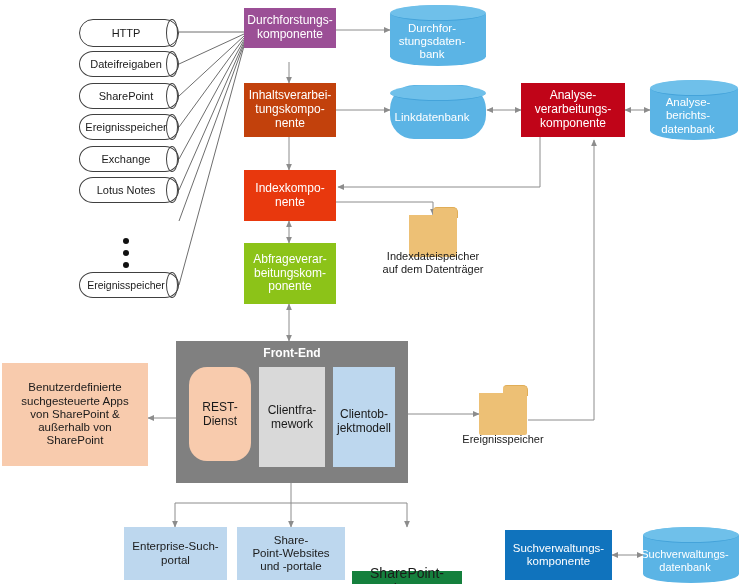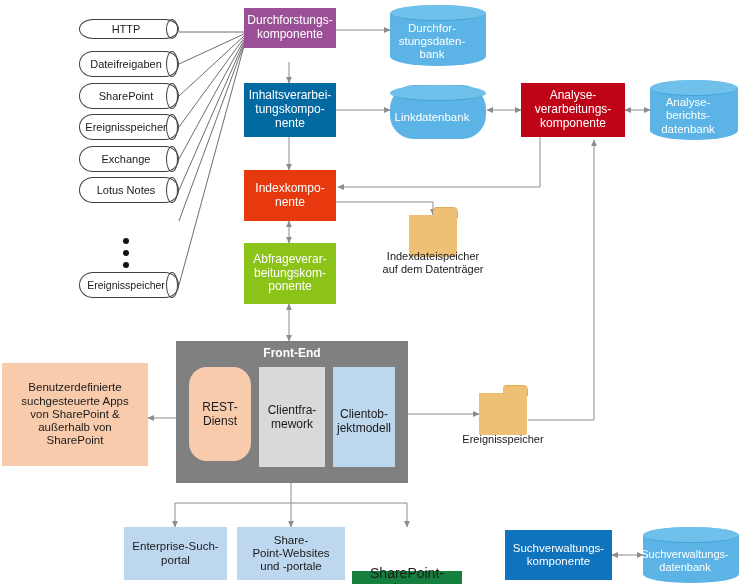--- a/index.html
+++ b/index.html
@@ -207,21 +207,21 @@
       <path d="M291,483 L291,503"></path>
       <path d="M175,503 L407,503"></path>
       <path d="M175,503 L175,527" marker-end="url(#ah)"></path>
       <path d="M291,503 L291,527" marker-end="url(#ah)"></path>
       <path d="M407,503 L407,527" marker-end="url(#ah)"></path>
 
       <path d="M612,555 L643,555" marker-end="url(#ah)" marker-start="url(#ah-start)"></path>
     </g>
   </svg>
 
-  <div class="node pipe" style="left:79px;top:19px;width:100px;height:20px;">
+  <div class="node pipe" style="left:79px;top:19px;width:100px;height:28px;">
     <span>HTTP</span>
   </div>
   <div class="node pipe" style="left:79px;top:51px;width:100px;height:26px;">
     <span>Dateifreigaben</span>
   </div>
   <div class="node pipe" style="left:79px;top:83px;width:100px;height:26px;">
     <span>SharePoint</span>
   </div>
   <div class="node pipe" style="left:79px;top:114px;width:100px;height:26px;">
     <span>Ereignisspeicher</span>
@@ -239,21 +239,21 @@
   </div>
   <div class="node pipe" style="left:79px;top:272px;width:100px;height:26px;font-size:10.5px;">
     <span>Ereignisspeicher</span>
   </div>
 
   <div class="node box" style="left:244px;top:8px;width:92px;height:40px;background:#9b4f96;">
     <span style="white-space:pre-line;">Durchforstungs-
 komponente</span>
   </div>
 
-  <div class="node box" style="left:244px;top:83px;width:92px;height:54px;background:#0369a1;">
+  <div class="node box" style="left:244px;top:83px;width:92px;height:54px;background:#c2410c;">
     <span style="white-space:pre-line;">Inhaltsverarbei-
 tungskompo-
 nente</span>
   </div>
 
   <div class="node box" style="left:244px;top:170px;width:92px;height:51px;background:#e8380d;">
     <span style="white-space:pre-line;">Indexkompo-
 nente</span>
   </div>
 

